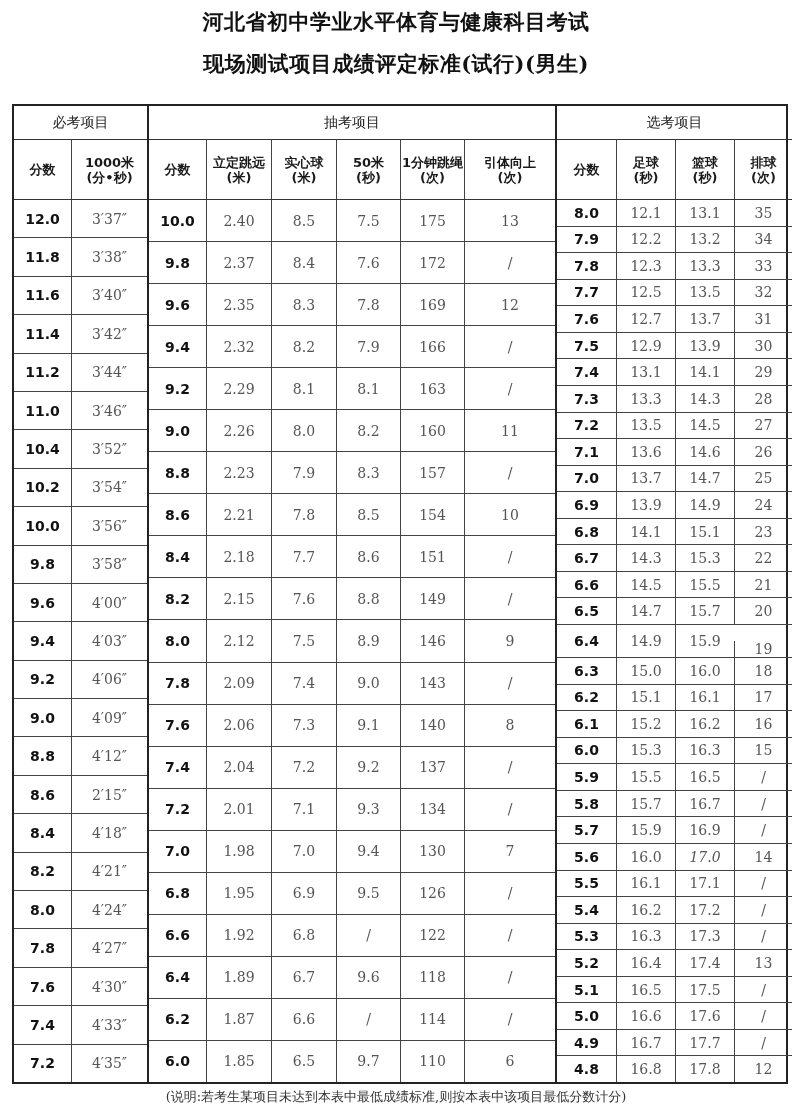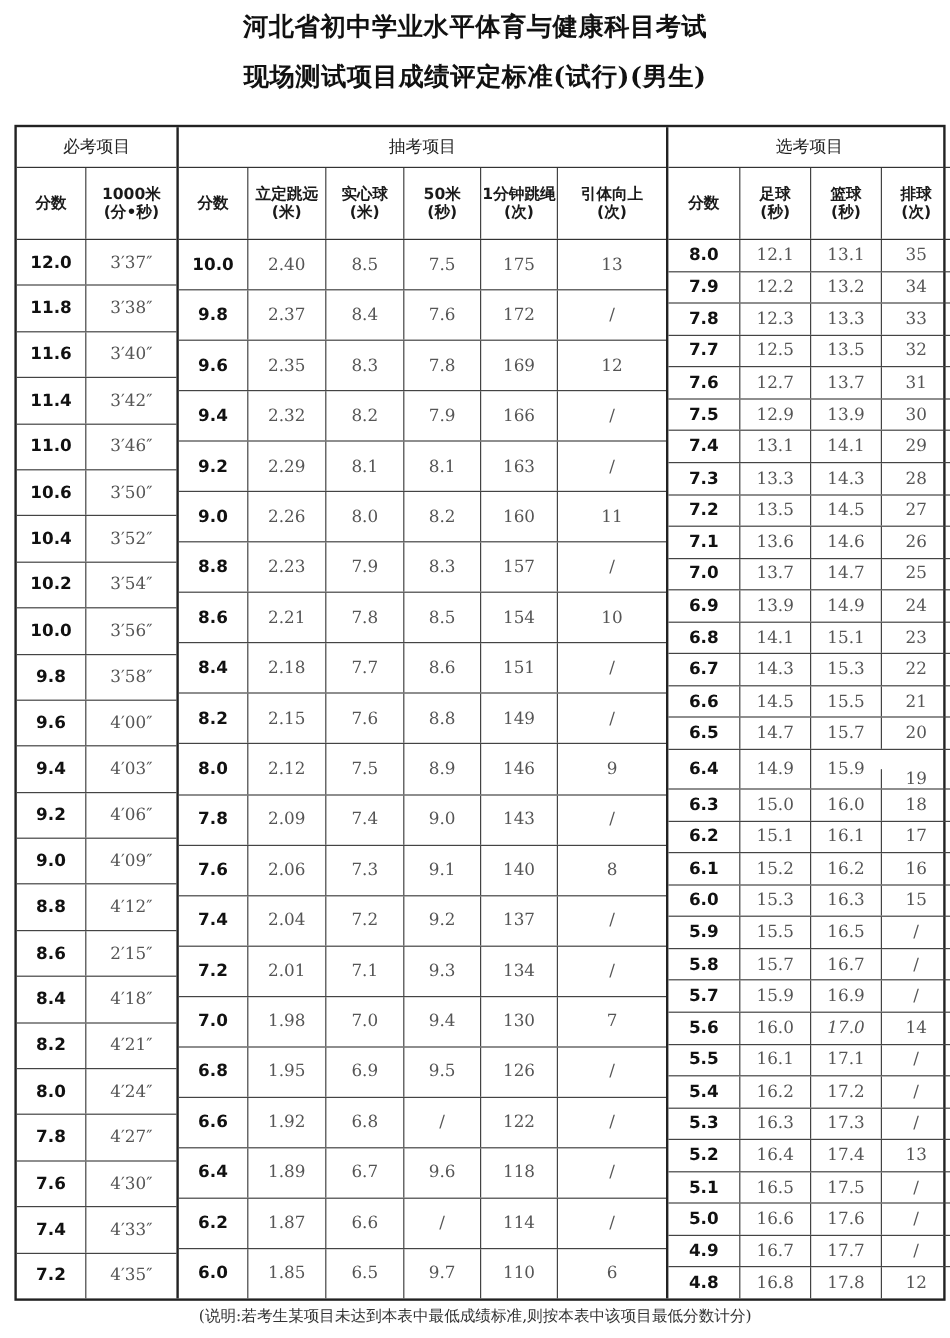--- a/index.html
+++ b/index.html
@@ -58,26 +58,26 @@
         </div>
         <div class="row">
           <div style="width: 57px;">11.6</div>
           <div style="width: 76px; flex: 1 1 0%;">3′40″</div>
         </div>
         <div class="row">
           <div style="width: 57px;">11.4</div>
           <div style="width: 76px; flex: 1 1 0%;">3′42″</div>
         </div>
         <div class="row">
+          <div style="width: 57px;">11.2</div>
+          <div style="width: 76px; flex: 1 1 0%;">3′44″</div>
+        </div>
+        <div class="row">
           <div style="width: 57px;">11.0</div>
           <div style="width: 76px; flex: 1 1 0%;">3′46″</div>
-        </div>
-        <div class="row">
-          <div style="width: 57px;">10.6</div>
-          <div style="width: 76px; flex: 1 1 0%;">3′50″</div>
         </div>
         <div class="row">
           <div style="width: 57px;">10.4</div>
           <div style="width: 76px; flex: 1 1 0%;">3′52″</div>
         </div>
         <div class="row">
           <div style="width: 57px;">10.2</div>
           <div style="width: 76px; flex: 1 1 0%;">3′54″</div>
         </div>
         <div class="row">

